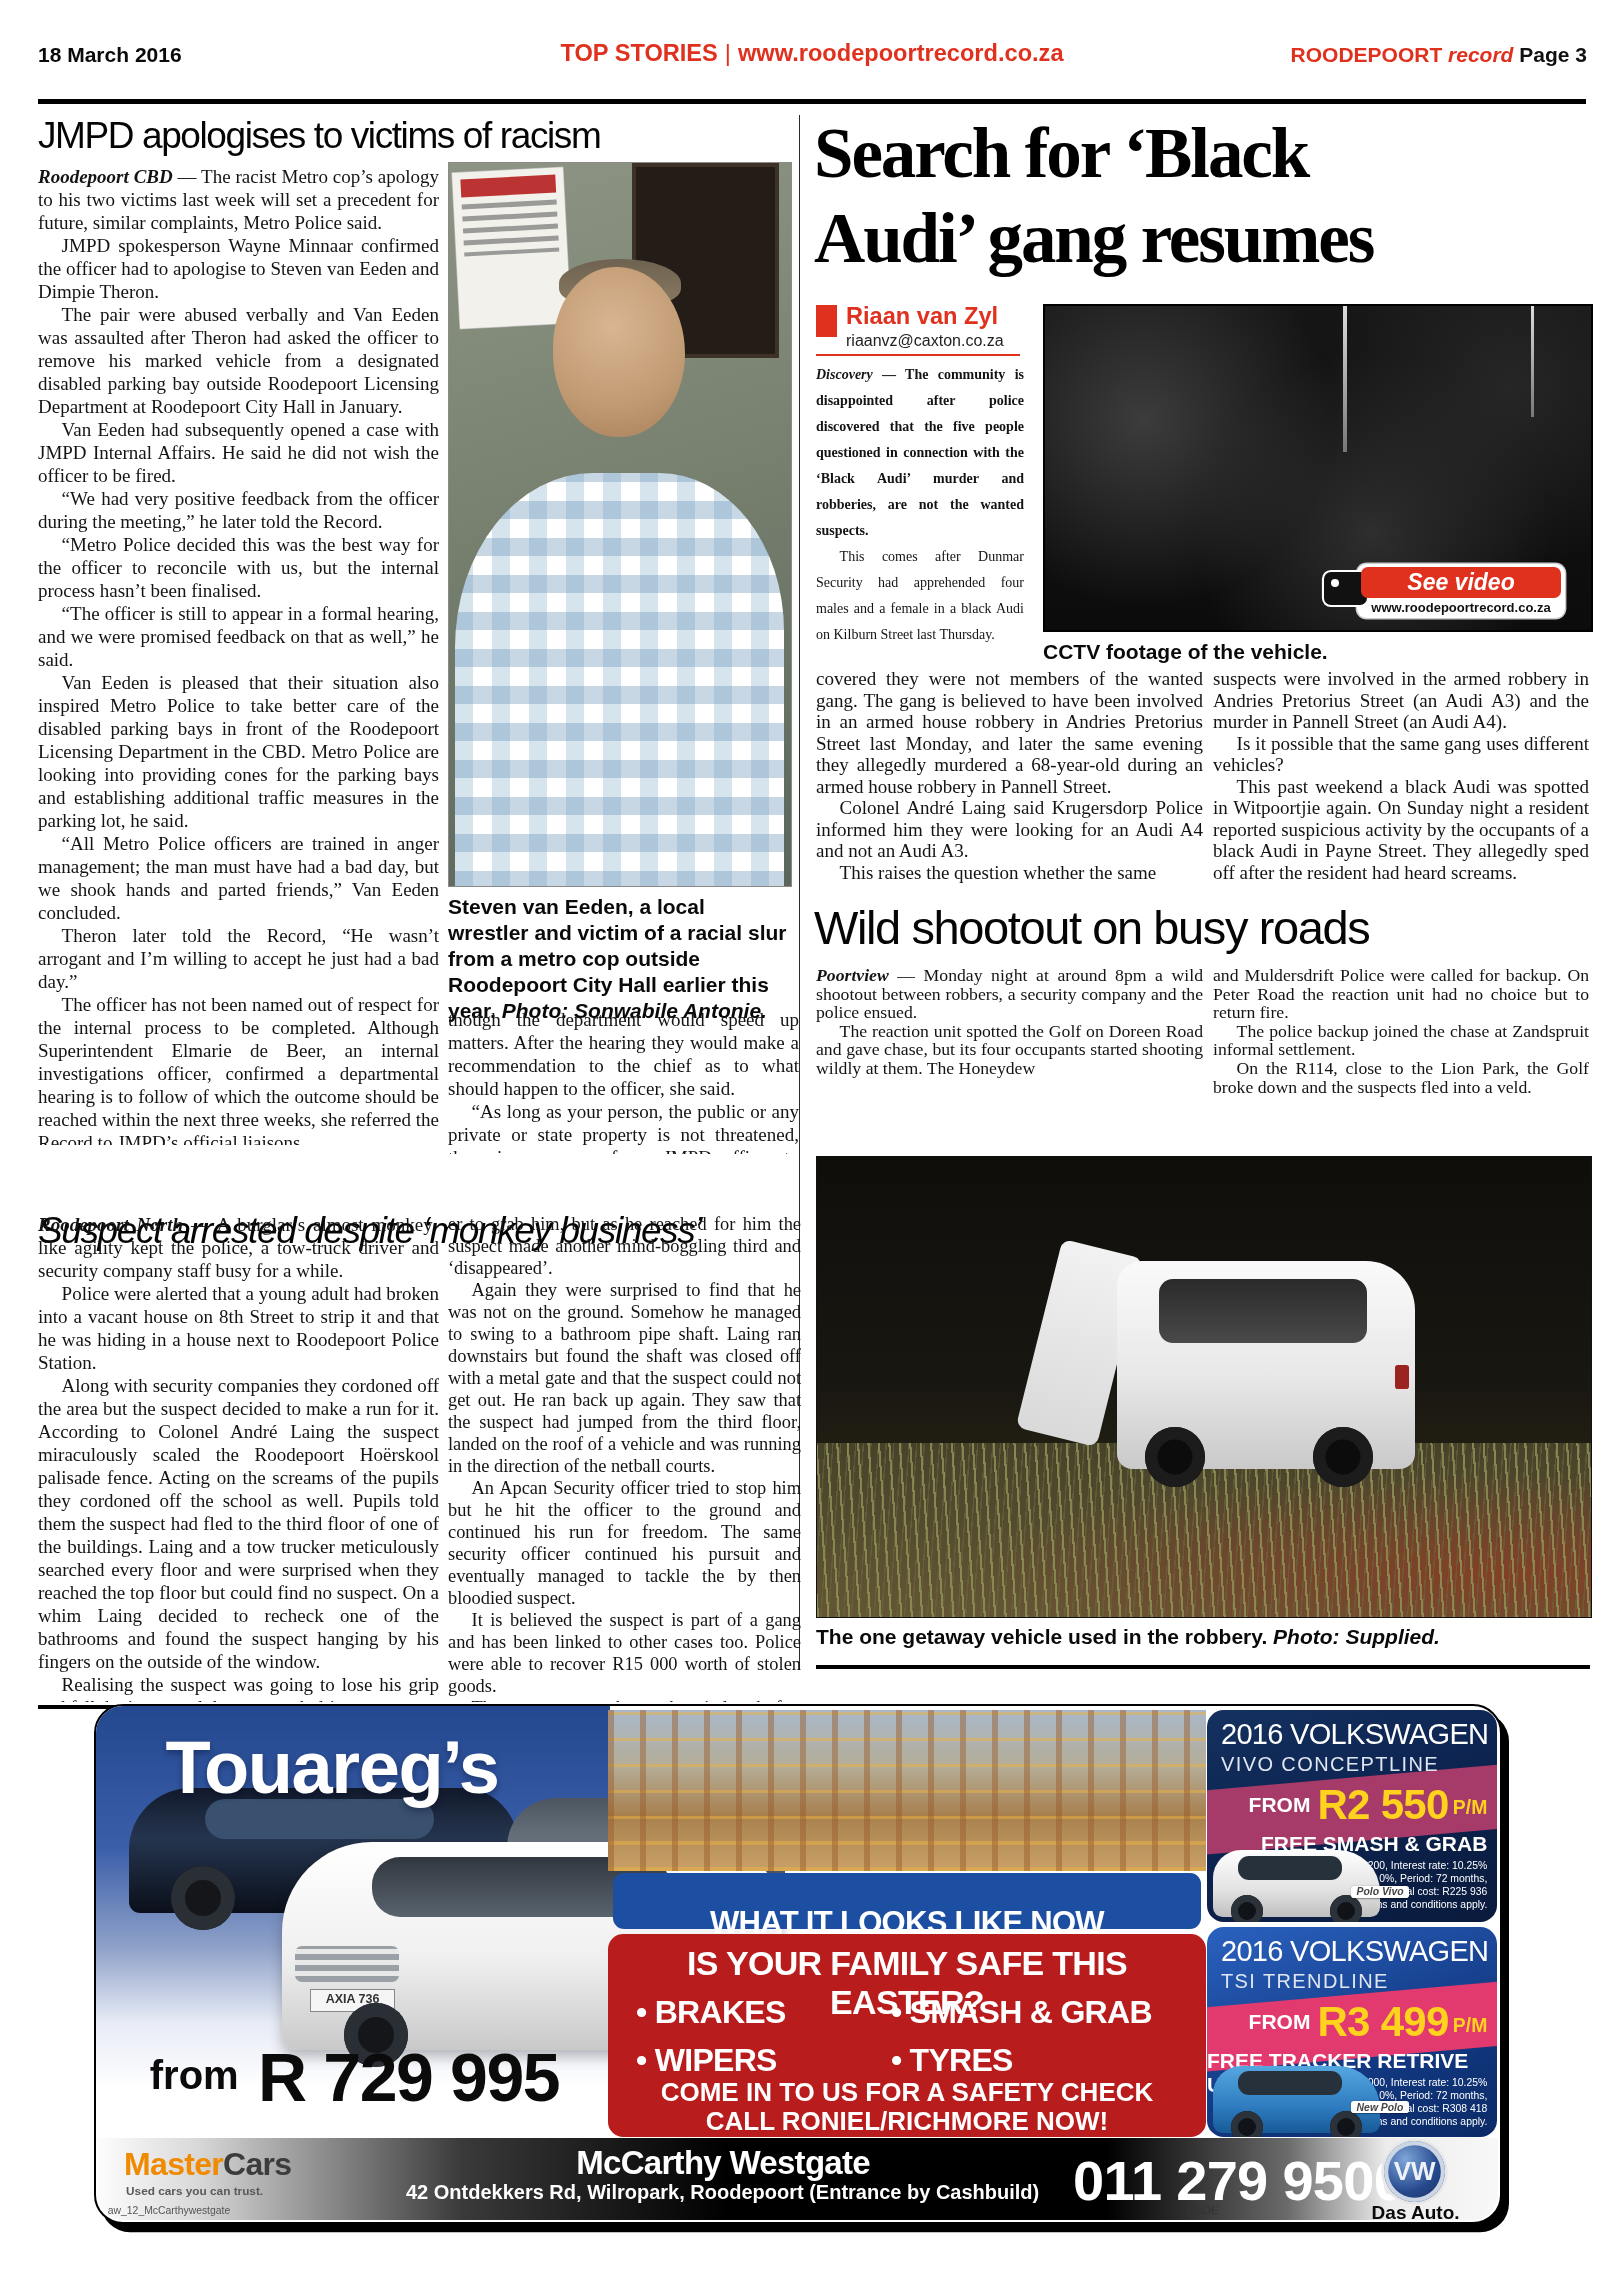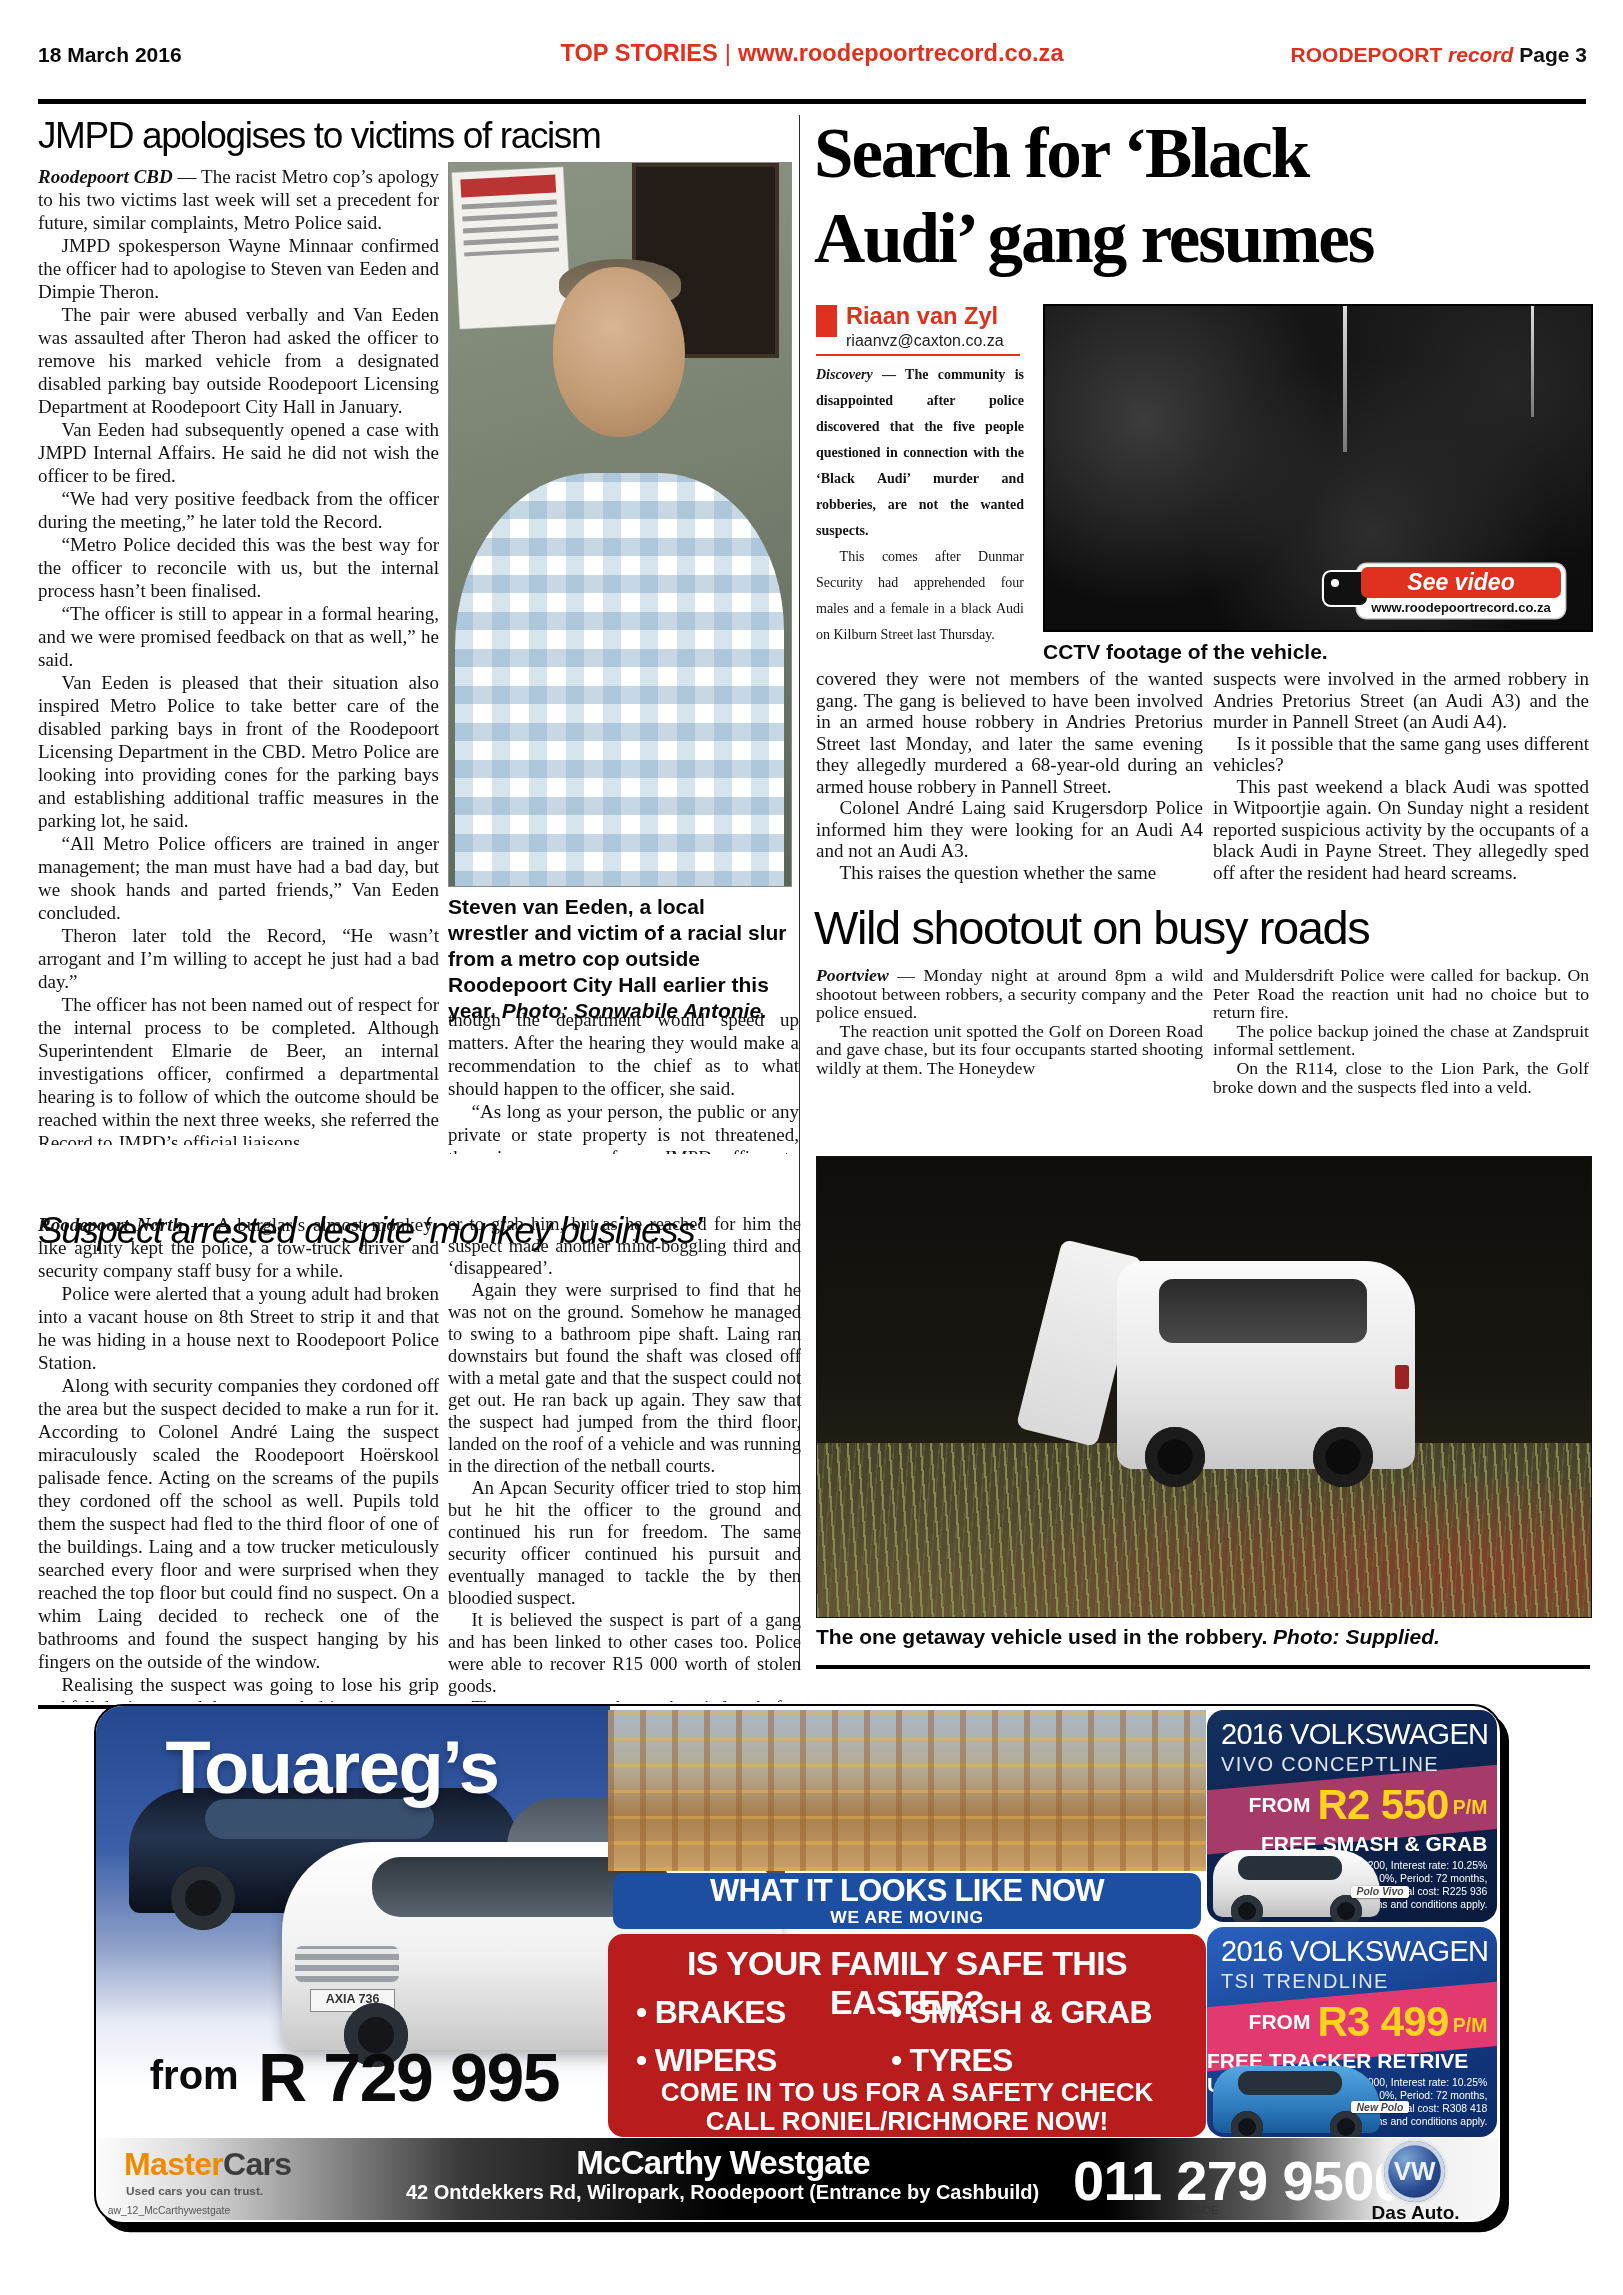--- a/index.html
+++ b/index.html
@@ -122,21 +122,21 @@
   .ad-price-line{position:absolute;left:0px;top:332px;width:517px;text-align:center;color:#0b0b0b;white-space:nowrap;}
   .ad-from{font-weight:700;font-size:40px;vertical-align:12.5px;padding-right:19.4px;}
   .ad-price{font-weight:700;font-size:68px;letter-spacing:-1.4px;}
 
   .construction{position:absolute;left:512px;top:3.5px;width:598px;height:161px;overflow:hidden;
     background:
       repeating-linear-gradient(90deg, rgba(150,90,40,.45) 0 5.6px, rgba(0,0,0,0) 5.6px 32px),
       repeating-linear-gradient(0deg, rgba(236,178,66,.5) 0 3.5px, rgba(0,0,0,0) 3.5px 26px),
       linear-gradient(180deg,#a9b8ca 0%,#b5ad97 35%,#a8804f 65%,#c9a167 100%);}
   .adbox1{position:absolute;left:517px;top:167px;width:588px;height:56px;background:#1c4fa1;border-radius:11px;color:#fff;text-align:center;}
-  .adbox1 .t1{font-weight:700;font-size:31px;line-height:35px;letter-spacing:-0.7px;}
+  .adbox1 .t1{font-weight:700;font-size:31px;line-height:35px;letter-spacing:-0.7px;margin-top:32px;}
   .adbox1 .t2{font-weight:700;font-size:17.4px;line-height:18px;letter-spacing:0.7px;}
   .adbox2{position:absolute;left:512px;top:228px;width:598px;height:203px;background:#b91c1c;border-radius:15.3px;color:#fff;}
   .adbox2 .t1{text-align:center;font-weight:700;font-size:34px;margin-top:9.7px;letter-spacing:-0.7px;}
   .bullets{position:absolute;left:28px;top:60px;width:548px;display:grid;grid-template-columns:1fr 1.15fr;row-gap:11px;}
   .bullets div{font-weight:700;font-size:32px;letter-spacing:-0.7px;}
   .bullets div:before{content:"• ";}
   .adbox2 .cta1,.adbox2 .cta2{position:absolute;left:0;width:100%;text-align:center;font-weight:700;font-size:26px;}
   .adbox2 .cta1{top:143px;} .adbox2 .cta2{top:172px;}
 
   .polo{position:absolute;left:1111px;width:290px;overflow:hidden;border-radius:16.7px;color:#fff;}

